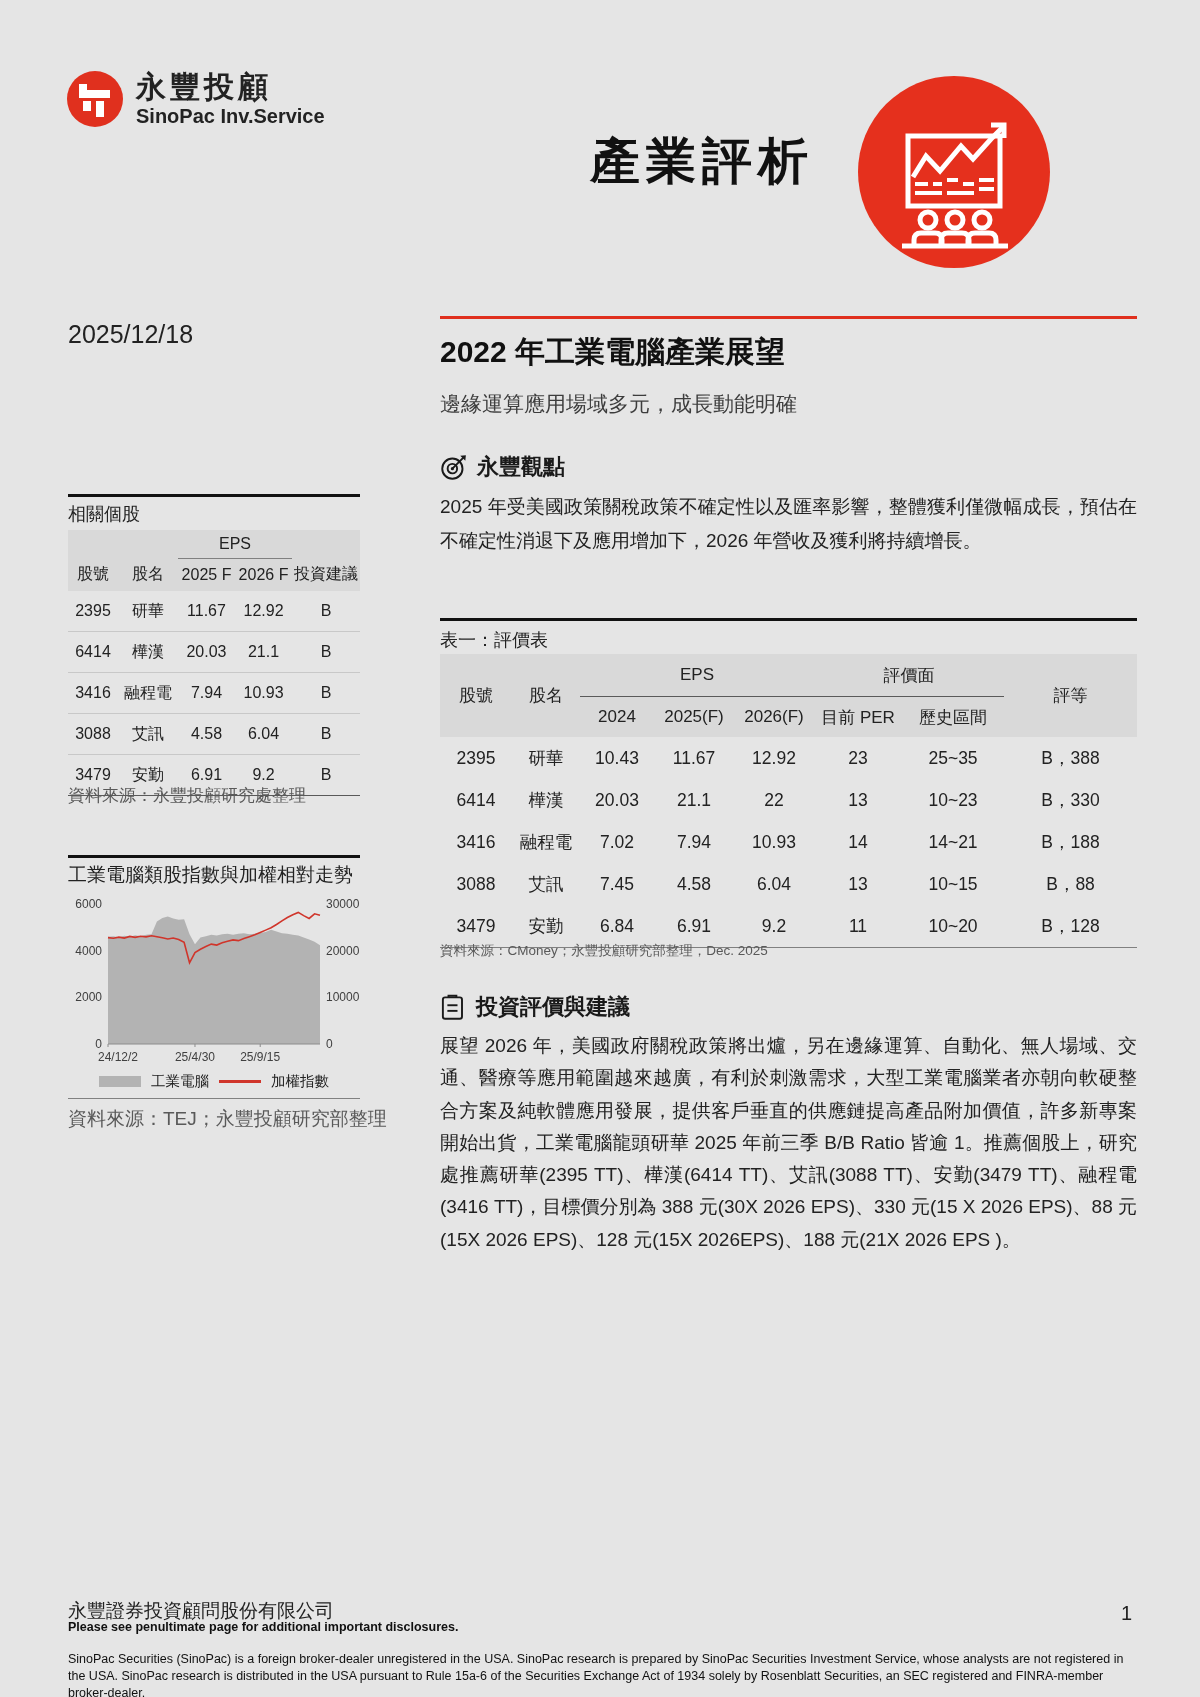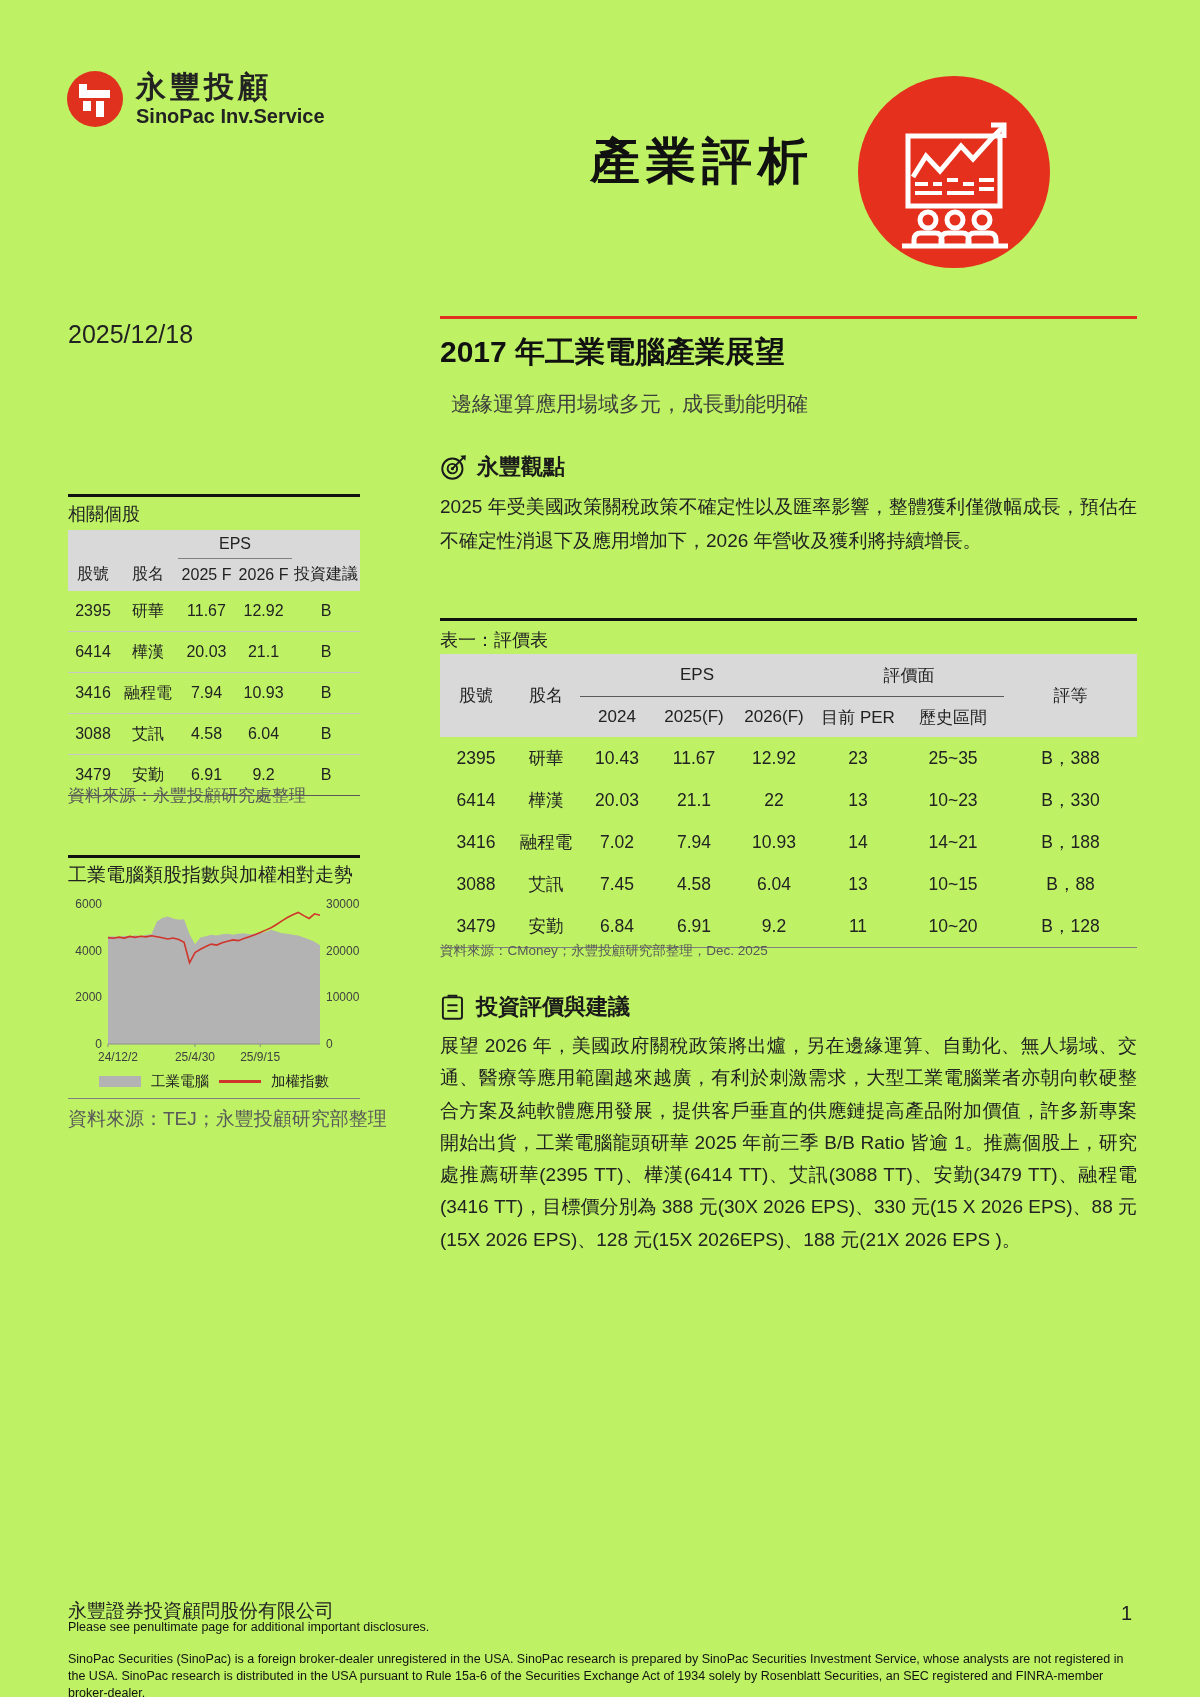--- a/index.html
+++ b/index.html
@@ -1,31 +1,31 @@
 <!DOCTYPE html>
 <html><head>
 <meta charset="utf-8">
 <style>
   html,body{margin:0;padding:0;background:#fff;}
   body{font-family:"Liberation Sans","DejaVu Sans",sans-serif;color:#1a1a1a;}
-  .page{position:relative;width:1200px;height:1697px;background:#bef264;overflow:hidden;}
+  .page{position:relative;width:1200px;height:1697px;background:#e5e5e5;overflow:hidden;}
   .abs{position:absolute;}
 
   
   .brand{left:66px;top:70px;display:flex;align-items:flex-start;gap:12px;}
   .brand-text .zh{font-size:30px;font-weight:600;letter-spacing:4px;color:#222;line-height:1.1;}
   .brand-text .en{font-size:20px;font-weight:700;color:#222;letter-spacing:0px;margin-top:2px;}
   .doc-type{left:590px;top:128px;width:330px;font-size:50px;font-weight:700;letter-spacing:6px;color:#111;}
 
   .date{left:68px;top:320px;font-size:25px;color:#222;}
 
   
   .red-rule{left:440px;top:316px;width:697px;height:3px;}
   .title{left:440px;top:332px;width:697px;font-size:30px;font-weight:700;color:#111;}
-  .subtitle{left:440px;top:390px;width:697px;font-size:21px;color:#3d3d3d;margin-left:11px;}
+  .subtitle{left:440px;top:390px;width:697px;font-size:21px;color:#3d3d3d;}
 
   .sec-head{display:flex;align-items:center;gap:10px;font-size:22px;font-weight:700;color:#1a1a1a;}
   .vp-head{left:440px;top:452px;}
   .vp-text{left:440px;top:490px;width:697px;font-size:19px;line-height:1.78;text-align:justify;color:#222;}
 
   .val-divider{left:440px;top:618px;width:697px;height:3px;background:#111;}
   .val-label{left:440px;top:628px;font-size:18px;color:#222;}
   .val-table{left:440px;top:654px;width:697px;border-collapse:collapse;table-layout:fixed;}
   .val-table th{background:#d9d9d9;font-weight:400;font-size:17px;color:#222;}
   .val-table thead tr:first-child th{height:40px;}
@@ -57,21 +57,21 @@
   .chart-legend{left:68px;top:1072px;width:292px;display:flex;justify-content:center;align-items:center;gap:10px;font-size:14.5px;color:#222;}
   .sw-area{width:42px;height:11px;}
   .sw-line{width:42px;height:2.5px;}
   .chart-thin-rule{left:68px;top:1098px;width:292px;height:1px;background:#808080;}
   .chart-source{left:68px;top:1106px;font-size:19px;color:#595959;}
 
   .analyst{left:68px;top:1366px;font-size:20px;color:#222;}
 
   .footer-company{left:68px;top:1598px;font-size:19px;color:#222;}
   .page-num{left:1040px;top:1602px;width:92px;text-align:right;font-size:20px;color:#222;}
-  .disc-bold{left:68px;top:1620px;width:1072px;font-size:12.5px;font-weight:400;color:#111;}
+  .disc-bold{left:68px;top:1620px;width:1072px;font-size:12.5px;font-weight:700;color:#111;}
   .disc{left:68px;top:1651px;width:1072px;font-size:12.5px;line-height:1.35;color:#111;}
 </style>
 </head>
 <body>
 
 <div class="page">
 
   <div class="abs brand">
     <svg width="58" height="58" viewBox="0 0 58 58">
       <circle cx="29" cy="29" r="28" fill="#e0301e"></circle>
@@ -112,21 +112,21 @@
       <path d="M83,170 v-6 q0,-7 7,-7 h14 q7,0 7,7 v6"></path>
       <circle cx="124" cy="144" r="8"></circle>
       <path d="M110,170 v-6 q0,-7 7,-7 h14 q7,0 7,7 v6"></path>
       <line x1="44" y1="170" x2="150" y2="170"></line>
     </g>
   </svg>
 
   <div class="abs date">2025/12/18</div>
 
   <div class="abs red-rule" style="background:#e0301e;"></div>
-  <h1 class="abs title" style="margin:0;">2017 年工業電腦產業展望</h1>
+  <h1 class="abs title" style="margin:0;">2022 年工業電腦產業展望</h1>
   <div class="abs subtitle">邊緣運算應用場域多元，成長動能明確</div>
 
   <div class="abs sec-head vp-head">
     <svg width="27" height="27" viewBox="0 0 24 24">
       <g fill="none" stroke="#1a1a1a" stroke-width="1.7">
         <circle cx="11" cy="13" r="9"></circle>
         <circle cx="11" cy="13" r="4.2"></circle>
       </g>
       <circle cx="11" cy="13" r="1.4" fill="#1a1a1a"></circle>
       <line x1="11" y1="13" x2="21" y2="3" stroke="#1a1a1a" stroke-width="1.7"></line>

